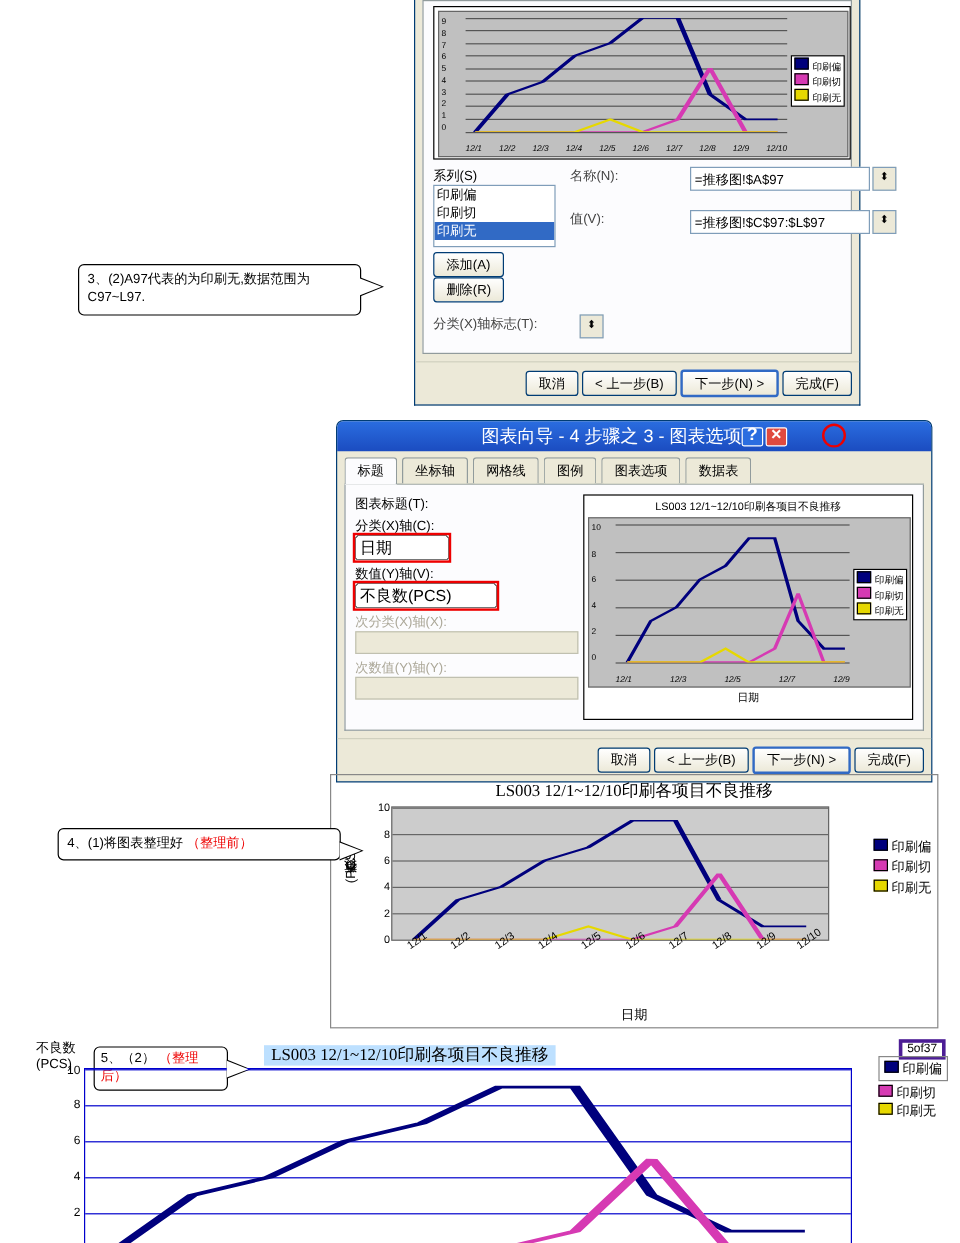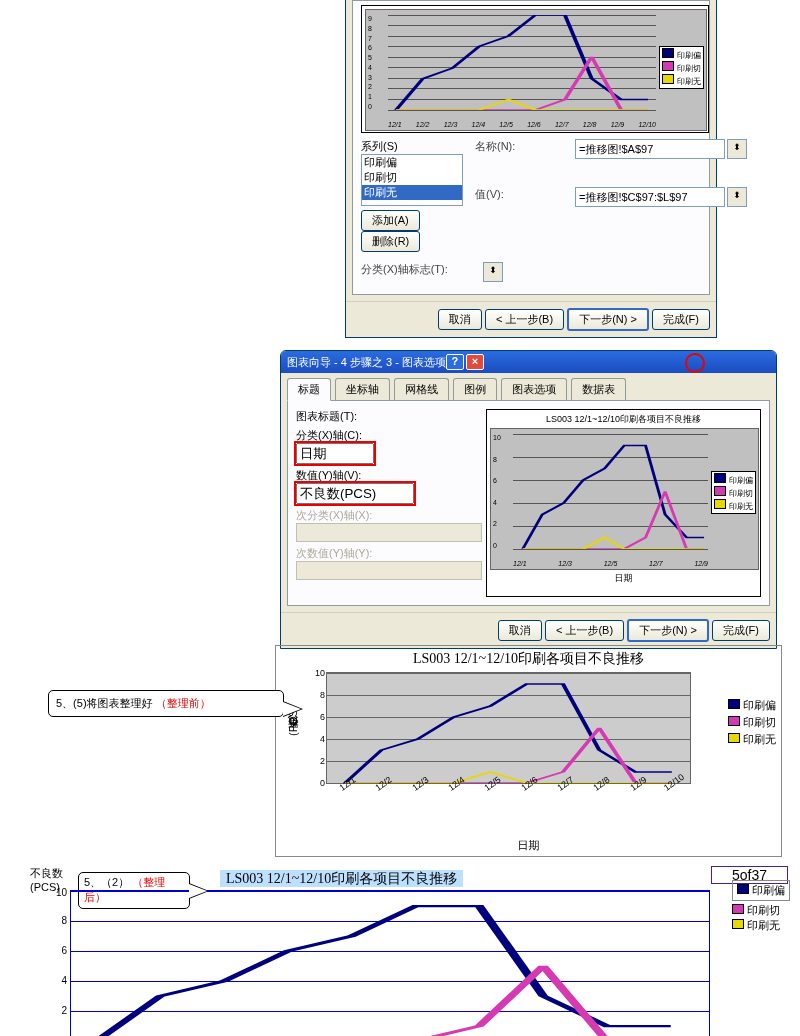--- a/index.html
+++ b/index.html
@@ -1,21 +1,21 @@
 <!DOCTYPE html>
 <html><head>
 <meta charset="utf-8">
 <style>
 body{margin:0;padding:0;font-family:"Microsoft YaHei",SimSun,Arial,sans-serif;font-size:11px;background:#fff;width:800px}
 .page{position:relative;width:800px;height:1036px;overflow:hidden}
 .callout{position:absolute;border:1px solid #000;border-radius:5px;padding:5px 7px;background:#fff;font-size:11px;line-height:1.4;width:220px}
 .callout::after{content:"";position:absolute;right:-20px;top:10px;width:0;height:0;border-top:8px solid transparent;border-bottom:8px solid transparent;border-left:20px solid #000}
 .callout::before{content:"";position:absolute;right:-18px;top:11px;width:0;height:0;border-top:7px solid transparent;border-bottom:7px solid transparent;border-left:18px solid #fff;z-index:1}
 .dlg{position:absolute;background:#ece9d8;border:1px solid #003c74;border-radius:6px 6px 0 0;font-size:11px}
-.dlg-title{background:linear-gradient(#2a6de0,#1b4cc0);color:#fff;padding:3px 6px;font-size:11px;border-radius:5px 5px 0 0;display:flex;justify-content:flex-start;align-items:center}
+.dlg-title{background:linear-gradient(#2a6de0,#1b4cc0);color:#fff;padding:3px 6px;font-size:15px;border-radius:5px 5px 0 0;display:flex;justify-content:center;align-items:center}
 .dlg-title .x{background:#e04a3f;border:1px solid #fff;width:16px;height:14px;text-align:center;line-height:12px;font-weight:bold;border-radius:2px}
 .dlg-title .q{background:#2a6de0;border:1px solid #fff;width:16px;height:14px;text-align:center;line-height:12px;font-weight:bold;border-radius:2px;margin-right:2px}
 .tabs{margin:4px 6px 0 6px;border-bottom:1px solid #919b9c}
 .tab{display:inline-block;padding:3px 10px;border:1px solid #919b9c;border-bottom:none;background:#ece9d8;border-radius:3px 3px 0 0;margin-right:1px;cursor:default;position:relative;top:1px}
 .tab.active{background:#fcfcfe;border-bottom:1px solid #fcfcfe}
 .tabpanel{border:1px solid #919b9c;border-top:none;background:#fcfcfe;margin:0 6px 6px 6px;padding:8px}
 .field-row{margin-bottom:4px;display:flex;align-items:flex-start}
 .field-row label{width:100px;color:#444}
 .field-row input[type=text]{flex:1;border:1px solid #7f9db9;padding:1px 3px;font-size:11px;height:16px}
 .ref-btn{width:18px;height:18px;border:1px solid #7f9db9;background:#ece9d8;margin-left:2px;font-size:9px;text-align:center;line-height:14px}
@@ -43,21 +43,21 @@
 .sw{display:inline-block;width:10px;height:8px;margin-right:3px;border:1px solid #000}
 svg.poly{position:absolute;left:0;top:0;width:100%;height:100%}
 .axislabel{position:absolute;font-size:11px}
 .ytick{position:absolute;font-size:9px;right:100%;padding-right:2px;transform:translateY(-50%)}
 .xtick{position:absolute;font-size:9px;top:100%;transform:translateX(-50%) rotate(-35deg);transform-origin:left top;padding-top:2px}
 .bottom-chart{position:absolute;left:30px;right:10px;top:870px;bottom:0}
 .bottom-chart .plot2{position:relative;border:1px solid #00c;height:150px;margin-left:40px;margin-right:80px}
 .bottom-chart .plot2 .hline{position:absolute;left:0;right:0;border-top:1px solid #00c}
 .hltitle{background:#bde0ff;padding:1px 6px;font-size:14px;font-family:SimSun}
 .redtext{color:#e00}
-.pagebadge{position:absolute;right:12px;top:866px;border:1px solid #4c1d95;background:#fff;padding:0 20px;font-size:14px}
+.pagebadge{position:absolute;right:12px;top:866px;border:3px solid #4c1d95;background:#fff;padding:0 4px;font-size:10px}
 </style>
 </head>
 <body>
 
 <div class="page">
 
 
 <div class="dlg" style="top:0;left:345px;width:370px;border-top:none;border-radius:0">
   <div class="tabpanel" style="border-top:1px solid #919b9c;padding-top:4px">
 
@@ -124,40 +124,43 @@
           <button class="xpbtn">添加(A)</button>
           <button class="xpbtn">删除(R)</button>
         </div>
       </div>
       <div style="flex:1">
         <div class="field-row">
           <label>名称(N):</label>
           <input type="text" value="=推移图!$A$97" style="">
           <div class="ref-btn">⬍</div>
         </div>
-        <div class="field-row" style="margin-top:28px">
+        <div class="field-row" style="margin-top:16px">
           <label>值(V):</label>
           <input type="text" value="=推移图!$C$97:$L$97" style="">
           <div class="ref-btn">⬍</div>
         </div>
       </div>
     </div>
     <div class="field-row" style="margin-top:10px">
       <label style="width:120px">分类(X)轴标志(T):</label>
       <div class="ref-btn">⬍</div>
     </div>
   </div>
   <div class="dlg-buttons">
     <button class="xpbtn">取消</button>
     <button class="xpbtn">&lt; 上一步(B)</button>
     <button class="xpbtn primary">下一步(N) &gt;</button>
     <button class="xpbtn">完成(F)</button>
   </div>
 </div>
 
+<div class="callout" style="top:220px;left:65px">
+  <span>3、(2)A97代表的为印刷无,数据范围为C97~L97.</span>
+</div>
 
 <div class="dlg" style="top:350px;left:280px;width:495px">
   <div class="dlg-title">
     <span>图表向导 - 4 步骤之 3 - 图表选项</span>
     <span style="display:flex">
       <span class="q">?</span>
       <span class="x">×</span>
     </span>
   </div>
   <div class="redcirc" style="left:404px;top:2px;width:16px;height:16px"></div>
@@ -263,21 +266,21 @@
   </div>
   <div class="axislabel" style="left:0;right:0;text-align:center;bottom:3px">日期</div>
   <div class="legend">
     <div><span class="sw" style="background:#00007d"></span><span>印刷偏</span></div>
     <div><span class="sw" style="background:#d63ab3"></span><span>印刷切</span></div>
     <div><span class="sw" style="background:#e6d800"></span><span>印刷无</span></div>
   </div>
 </div>
 
 <div class="callout" style="top:690px;left:48px">
-  <span>5、(5)将图表整理好</span>
+  <span>4、(1)将图表整理好</span>
   <span class="redtext">（整理前）</span>
 </div>
 
 <div class="pagebadge">5of37</div>
 
 <div class="bottom-chart">
   <div style="position:absolute;left:0;top:-4px;font-size:11px">
     <span>不良数</span><br>
     <span>(PCS)</span>
   </div>

